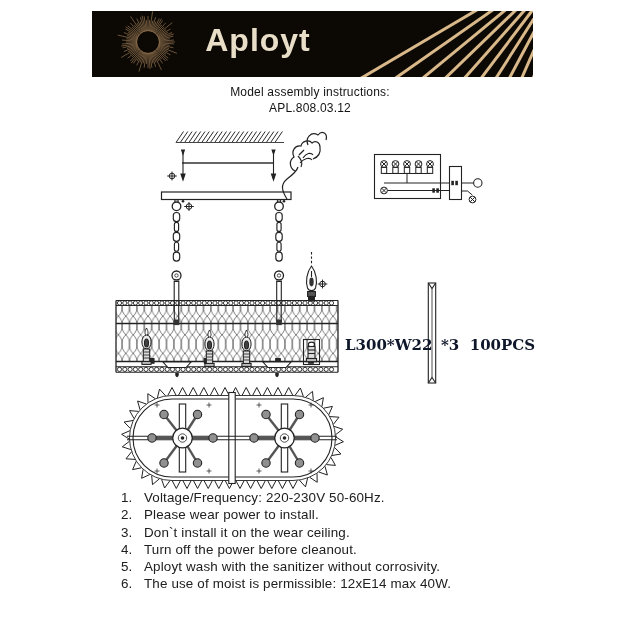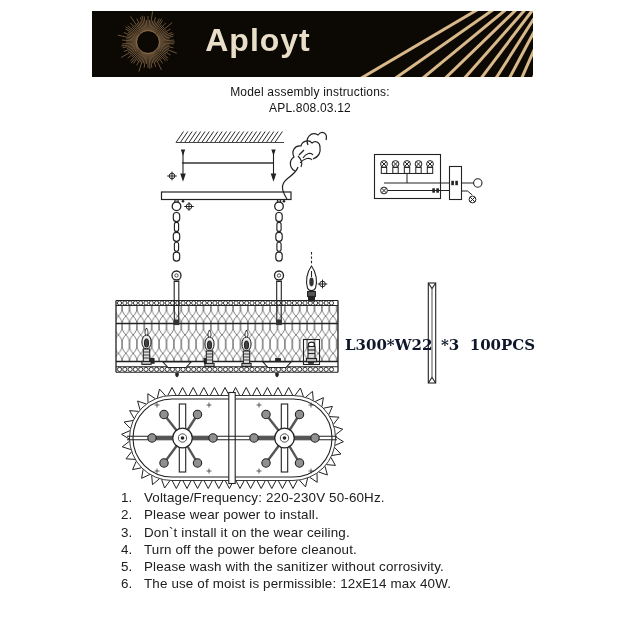--- a/index.html
+++ b/index.html
@@ -593,21 +593,21 @@
     <div class="instr-row">
       <span class="instr-num">3.</span>
       <span class="instr-text">Don`t install it on the wear ceiling.</span>
     </div>
     <div class="instr-row">
       <span class="instr-num">4.</span>
       <span class="instr-text">Turn off the power before cleanout.</span>
     </div>
     <div class="instr-row">
       <span class="instr-num">5.</span>
-      <span class="instr-text">Please wash with the sanitizer without corrosivity.</span>
+      <span class="instr-text">Aployt wash with the sanitizer without corrosivity.</span>
     </div>
     <div class="instr-row">
       <span class="instr-num">6.</span>
       <span class="instr-text">The use of moist is permissible: 12xE14 max 40W.</span>
     </div>
   </div>
 
 </div>
 
 </body></html>

